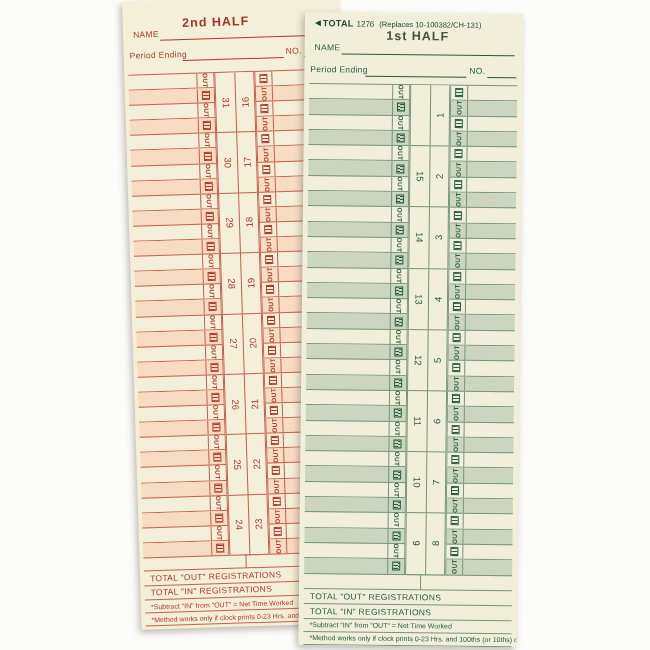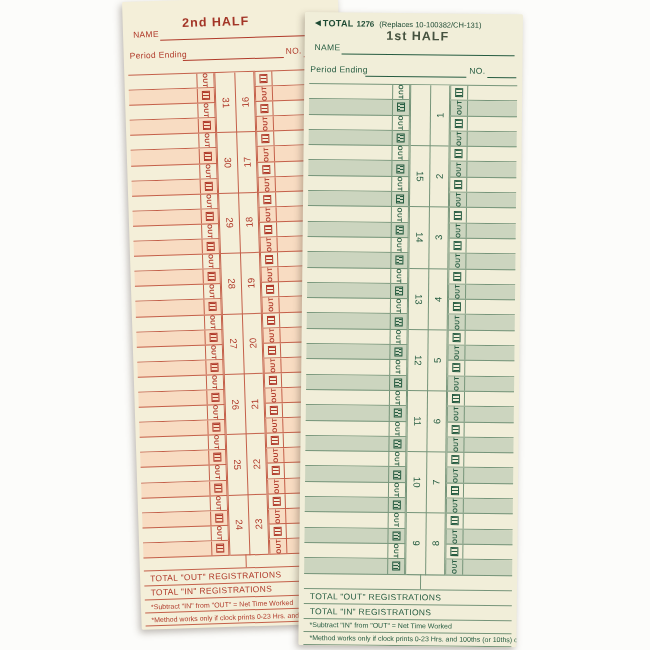--- a/index.html
+++ b/index.html
@@ -12,21 +12,21 @@
   .stage{position:absolute;inset:0;}
   .card{
     position:absolute;
     background:var(--paper);
     box-shadow:-2px 3px 7px rgba(70,55,40,.35);
     border-radius:1.5px;
   }
   .brand-row{position:absolute;display:flex;align-items:center;gap:2px;white-space:nowrap;}
   .brand-tri{width:0;height:0;border-top:3.5px solid transparent;border-bottom:3.5px solid transparent;border-right:6px solid var(--brandink);display:inline-block;}
   .brand-logo{font-weight:bold;font-size:9px;letter-spacing:.3px;color:var(--brandink);}
-  .brand-num{font-size:8px;color:var(--brandink);margin-left:1px;font-weight:bold;}
+  .brand-num{font-size:8px;color:var(--brandink);margin-left:1px;}
   .brand-rep{font-size:7.5px;color:var(--brandink);margin-left:3px;}
   .title{position:absolute;text-align:center;font-size:12.5px;font-weight:600;letter-spacing:1px;color:var(--titleink);white-space:nowrap;}
   .hdr-row{position:absolute;height:12px;}
   .lbl{position:absolute;font-size:8.5px;color:var(--ink);letter-spacing:.3px;white-space:nowrap;}
   .rule{position:absolute;border-bottom:1px solid var(--ink);height:0;}
   .grid{position:absolute;border-top:1px solid var(--line);}
   .prow{position:relative;box-sizing:border-box;border-bottom:1px solid var(--line);}
   .prow.shaded{background:var(--stripe);}
   .ocell{position:absolute;top:0;bottom:0;box-sizing:border-box;border-left:1px solid var(--line);border-right:1px solid var(--line);}
   .outtxt{position:absolute;left:50%;top:50%;font-size:6.5px;font-weight:bold;color:var(--ink);letter-spacing:.4px;white-space:nowrap;}

